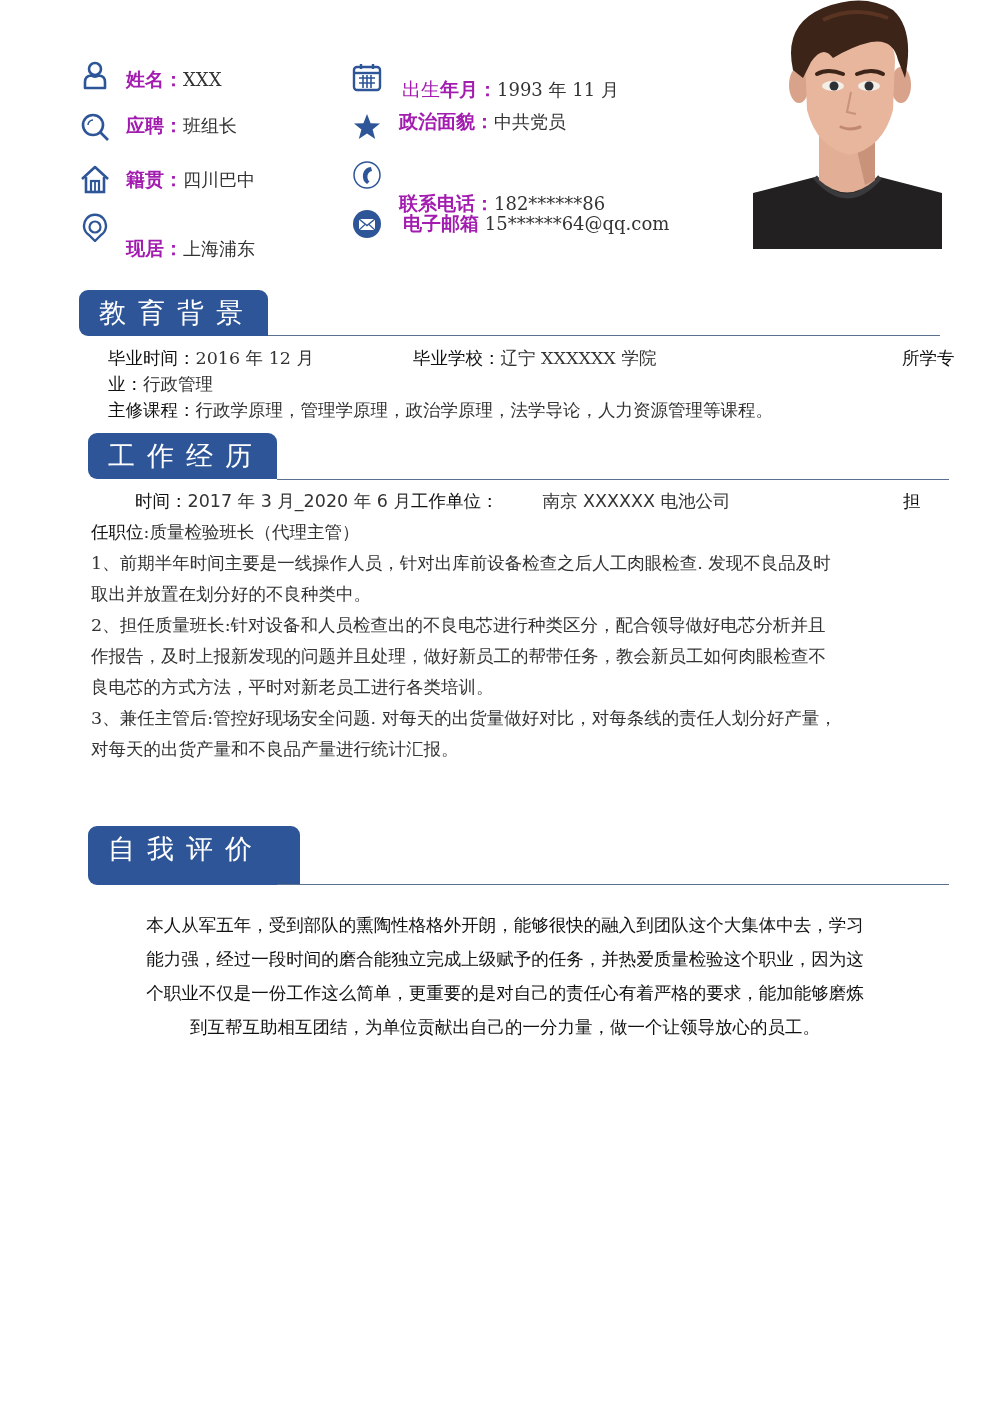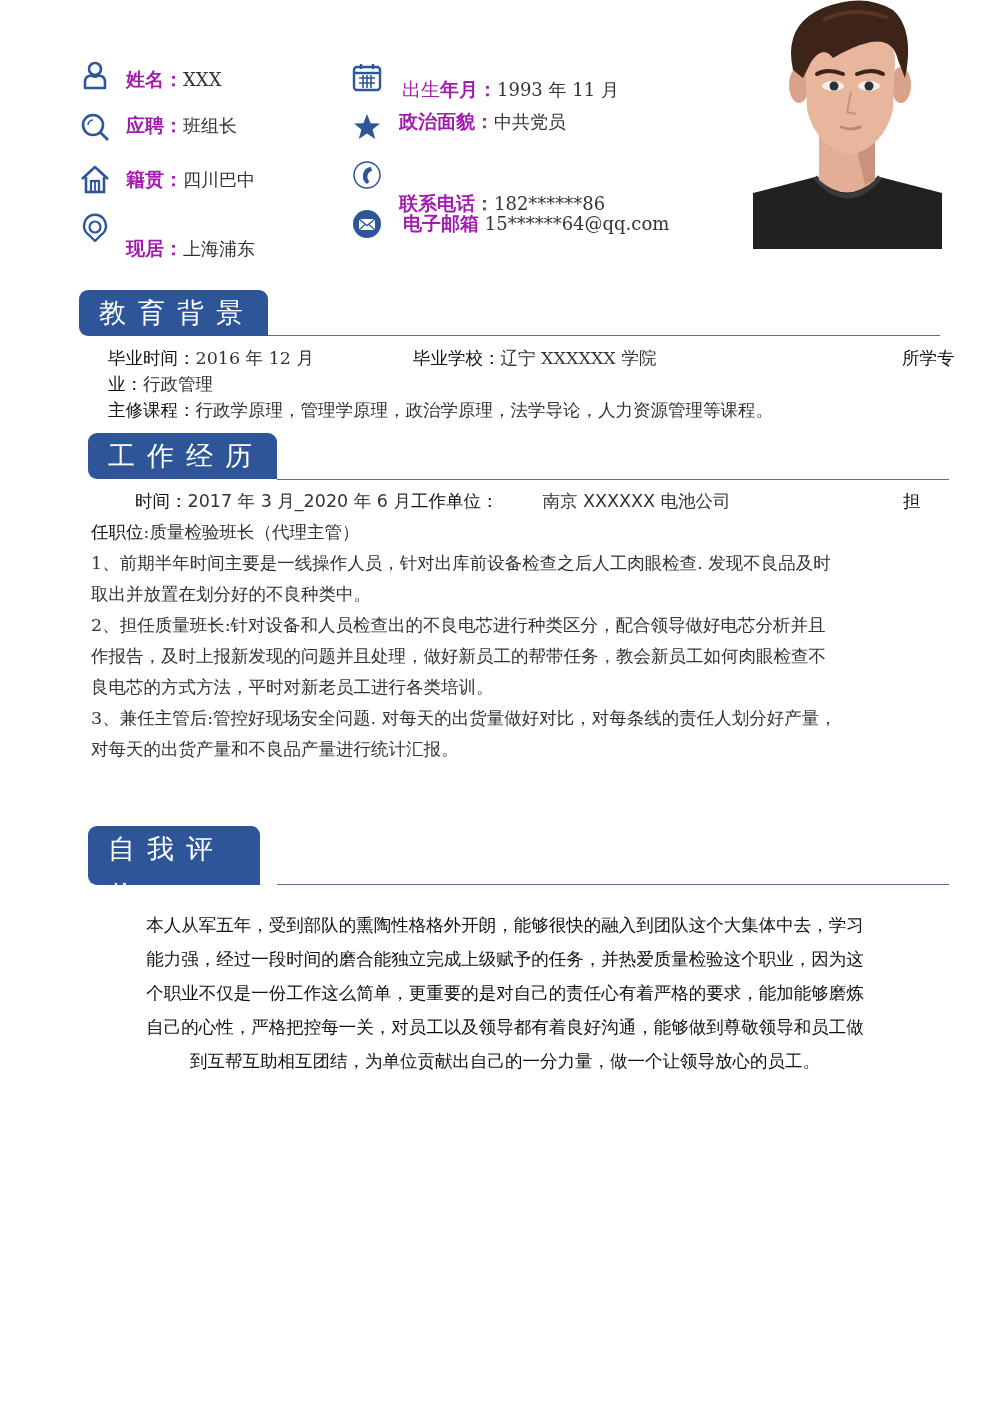--- a/index.html
+++ b/index.html
@@ -194,23 +194,22 @@
   <div class="body-text" style="left:91px;top:548px;">1、前期半年时间主要是一线操作人员，针对出库前设备检查之后人工肉眼检查. 发现不良品及时</div>
   <div class="body-text" style="left:91px;top:579px;">取出并放置在划分好的不良种类中。</div>
   <div class="body-text" style="left:91px;top:610px;">2、担任质量班长:针对设备和人员检查出的不良电芯进行种类区分，配合领导做好电芯分析并且</div>
   <div class="body-text" style="left:91px;top:641px;">作报告，及时上报新发现的问题并且处理，做好新员工的帮带任务，教会新员工如何肉眼检查不</div>
   <div class="body-text" style="left:91px;top:672px;">良电芯的方式方法，平时对新老员工进行各类培训。</div>
   <div class="body-text" style="left:91px;top:703px;">3、兼任主管后:管控好现场安全问题. 对每天的出货量做好对比，对每条线的责任人划分好产量，</div>
   <div class="body-text" style="left:91px;top:734px;">对每天的出货产量和不良品产量进行统计汇报。</div>
 </div>
 
 <div>
-  <div class="section-tab" style="left:88px;top:826px;width:172px;height:59px;line-height:46px;">自我评价</div>
+  <div class="section-tab" style="left:88px;top:826px;width:212px;height:59px;line-height:46px;">自我评价</div>
   <div class="section-line" style="left:277px;top:884px;width:672px;"></div>
 
   <div class="self-eval">
     <span>本人从军五年，受到部队的熏陶性格格外开朗，能够很快的融入到团队这个大集体中去，学习</span>
     <span>能力强，经过一段时间的磨合能独立完成上级赋予的任务，并热爱质量检验这个职业，因为这</span>
     <span>个职业不仅是一份工作这么简单，更重要的是对自己的责任心有着严格的要求，能加能够磨炼</span>
-    <span>自己的心性，严格把控每一关，对员工以及领导都有着良好沟通，能够做到尊敬领导和员工做</span>
     <span>到互帮互助相互团结，为单位贡献出自己的一分力量，做一个让领导放心的员工。</span>
   </div>
 </div>
 
 </body></html>

